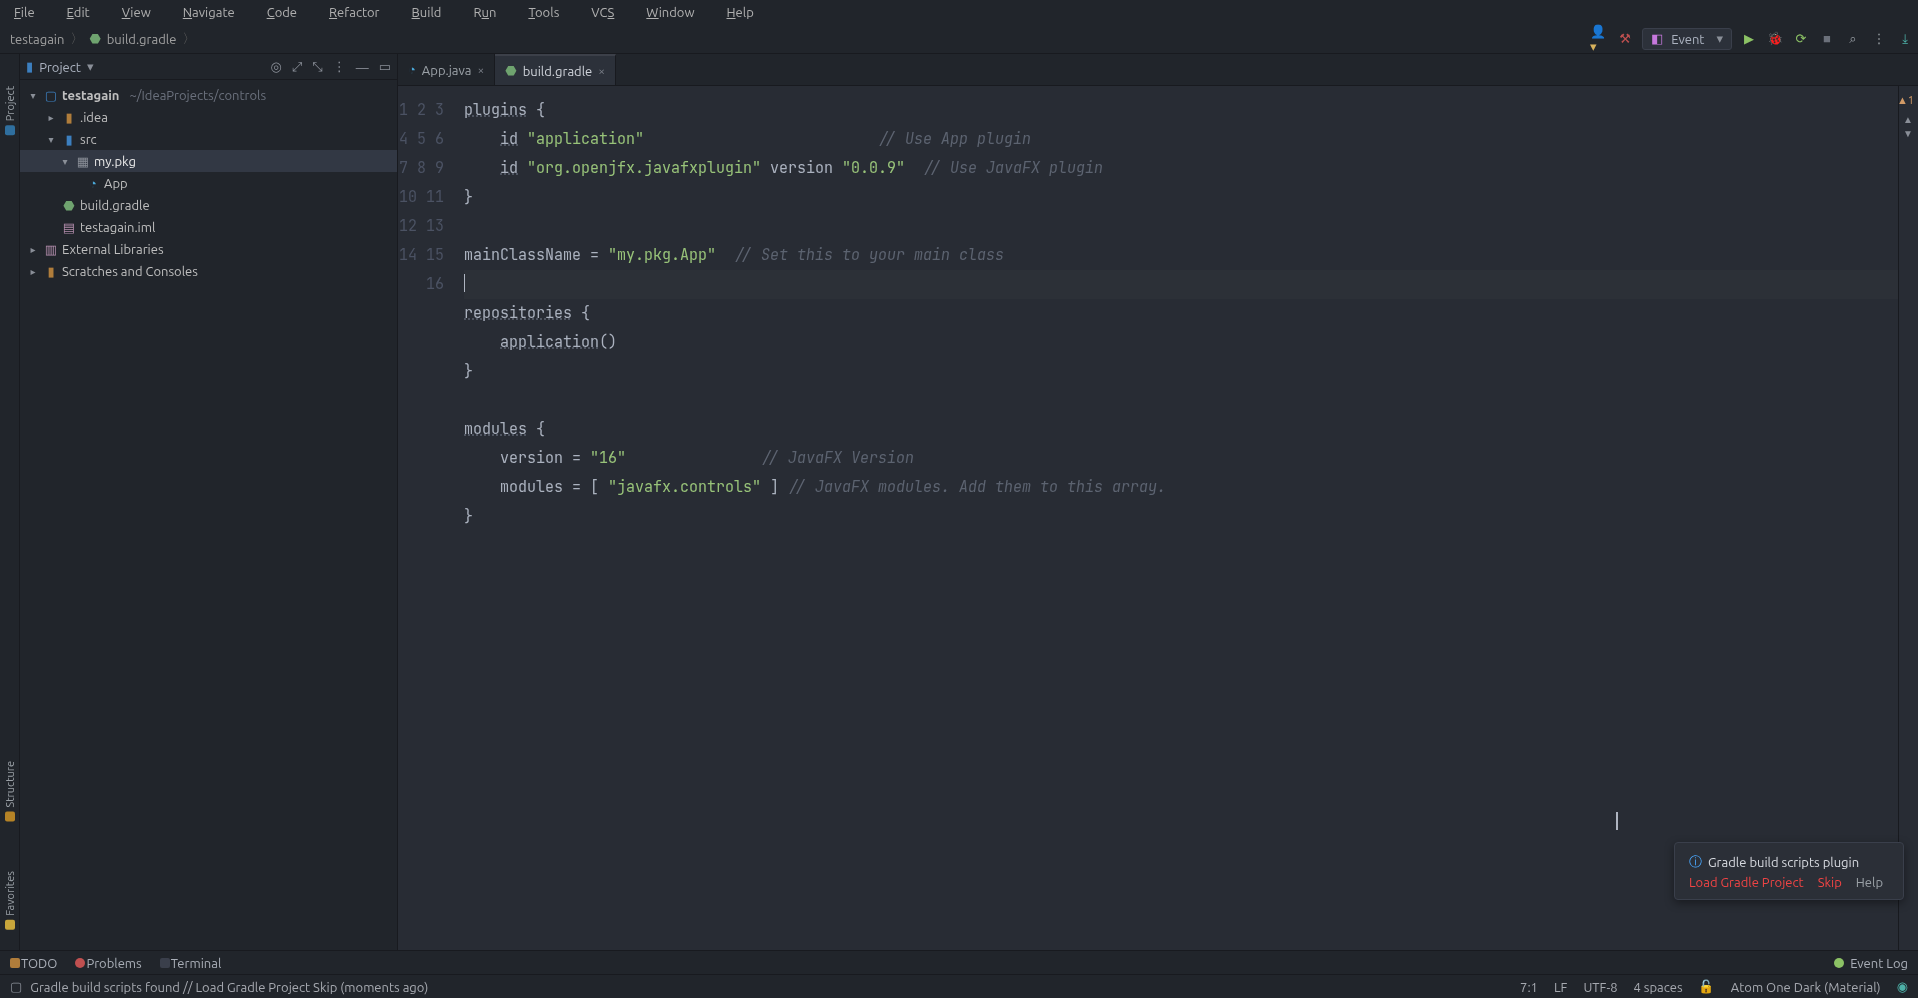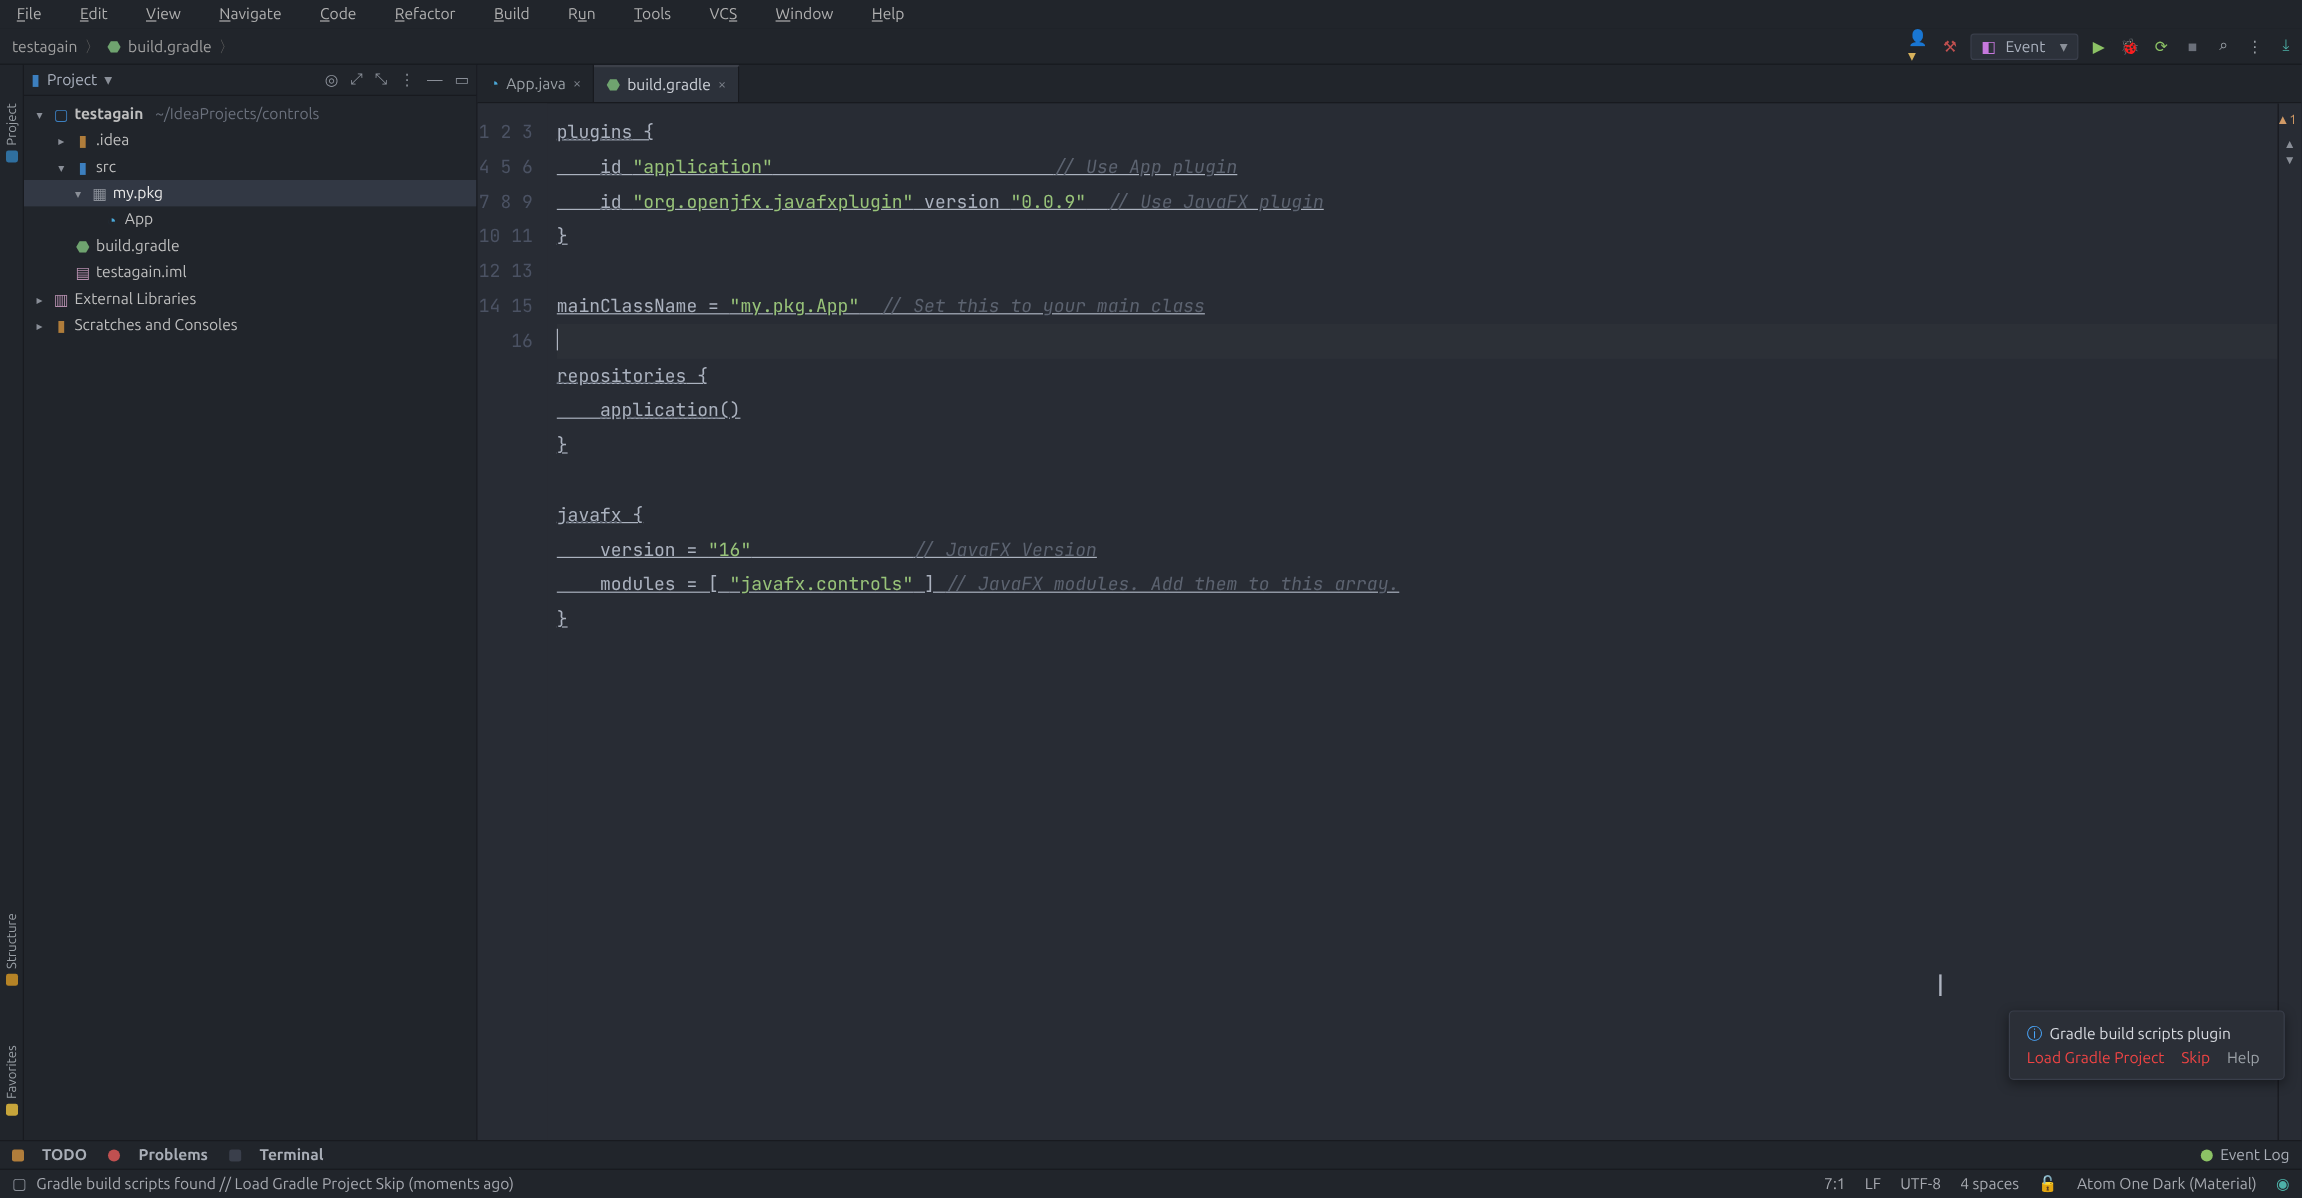--- a/index.html
+++ b/index.html
@@ -94,21 +94,20 @@
 .tab.active { background:#2c313a; color:#cfd3da; border-top: 2px solid #3c4049;}
 .tab .close { color:#7a7f88; font-size:12px; }
 .editor-body { flex:1; display:flex; overflow:hidden; position:relative;}
 .gutter-col { width:58px; background:#282c34; text-align:right; padding: 10px 12px 0 0; color:#4b5263; font-family: "JetBrains Mono","Consolas",monospace; font-size:15px; line-height:29px; user-select:none;}
 .code {
   flex:1; padding:10px 0 0 8px;
   font-family: "JetBrains Mono","Consolas",monospace;
   font-size:15px; line-height:29px;
   white-space: pre;
   color:#abb2bf;
-  text-decoration:underline;
 }
 .code .str { color:#98c379; }
 .code .com { color:#5c6370; font-style:italic; }
 .code .fn  { color:#abb2bf; text-decoration: underline dotted #5c6370; }
 .code .cur-line { background: rgba(255,255,255,0.02); display:inline-block; width: 100%;}
 .caret { display:inline-block; width:1px; height:18px; background:#aeb4c0; vertical-align:middle; margin-bottom:3px;}
 
 .right-strip { width:20px; background:#282c34; border-left:1px solid #181a1f; position:relative;}
 .right-strip .warn { position:absolute; top:8px; right:4px; color:#d19a66; font-size:11px;}
 
@@ -122,21 +121,21 @@
 .notif-links { display:flex; gap:14px; margin-top:2px;}
 .notif-links span { color:#ef4444; cursor:pointer; }
 .notif-links span.muted { color:#9aa0a6; }
 
 .bottom-tools {
   height:24px; background:#21252b; border-top:1px solid #181a1f;
   display:flex; align-items:center; justify-content:space-between;
   padding: 0 10px;
 }
 .bottom-left { display:flex; align-items:center; gap:18px; }
-.bottom-left .tool { display:flex; align-items:center; gap:15px; color:#a9aeb7;font-weight:bold; }
+.bottom-left .tool { display:flex; align-items:center; gap:1px; color:#a9aeb7; }
 .bottom-right { display:flex; align-items:center; gap:6px; color:#a9aeb7; }
 
 .statusbar {
   height:24px; background:#21252b; border-top:1px solid #181a1f;
   display:flex; align-items:center; justify-content:space-between;
   padding: 0 10px; color:#a6a9b0;
 }
 .status-right { display:flex; align-items:center; gap:16px; }
 .sq { display:inline-block; width:10px; height:10px; border-radius:2px; vertical-align:middle;}
 </style>
@@ -307,21 +306,21 @@
     <span class="fn">id</span> <span class="str">"application"</span>                          <span class="com">// Use App plugin</span>
     <span class="fn">id</span> <span class="str">"org.openjfx.javafxplugin"</span> version <span class="str">"0.0.9"</span>  <span class="com">// Use JavaFX plugin</span>
 }
 
 mainClassName = <span class="str">"my.pkg.App"</span>  <span class="com">// Set this to your main class</span>
 <span class="cur-line"><span class="caret"></span></span>
 <span class="fn">repositories</span> {
     <span class="fn">application</span>()
 }
 
-<span class="fn">javafx</span> {
+<span class="fn">modules</span> {
     version = <span class="str">"16"</span>               <span class="com">// JavaFX Version</span>
     modules = [ <span class="str">"javafx.controls"</span> ] <span class="com">// JavaFX modules. Add them to this array.</span>
 }
 </div>
       <div class="right-strip">
         <div class="warn">▲<span>1</span></div>
         <div style="position:absolute;top:28px;right:5px;color:#8a8f98;font-size:10px;">▲</div>
         <div style="position:absolute;top:42px;right:5px;color:#8a8f98;font-size:10px;">▼</div>
       </div>
     </div>

